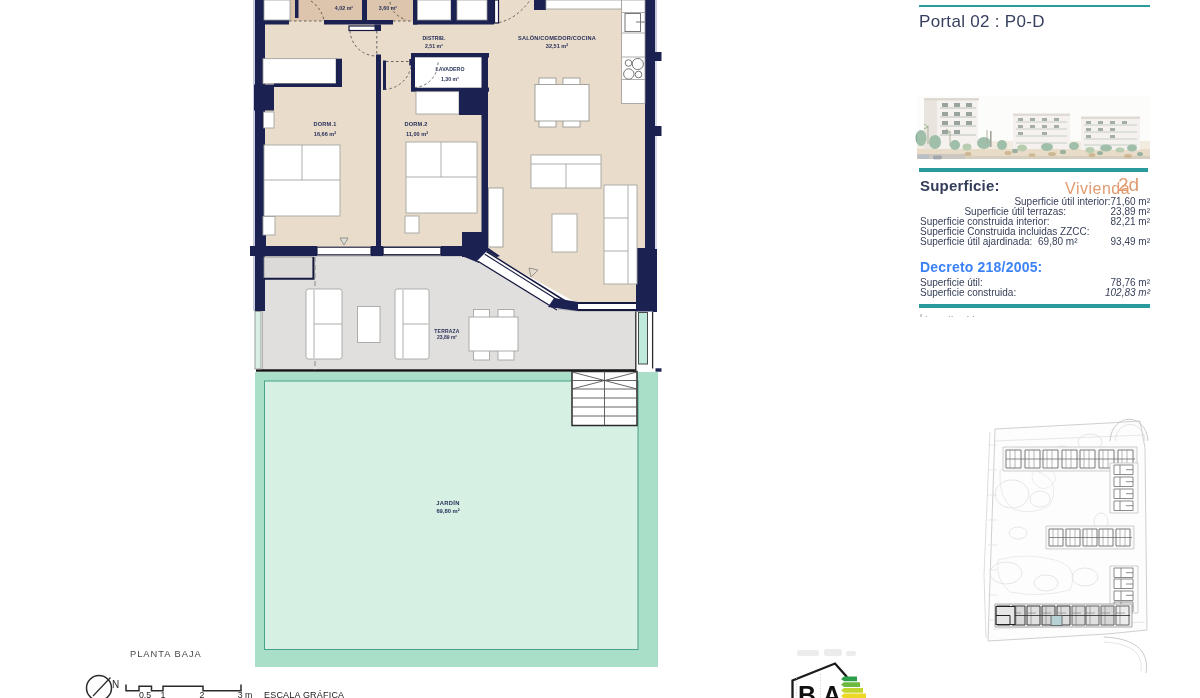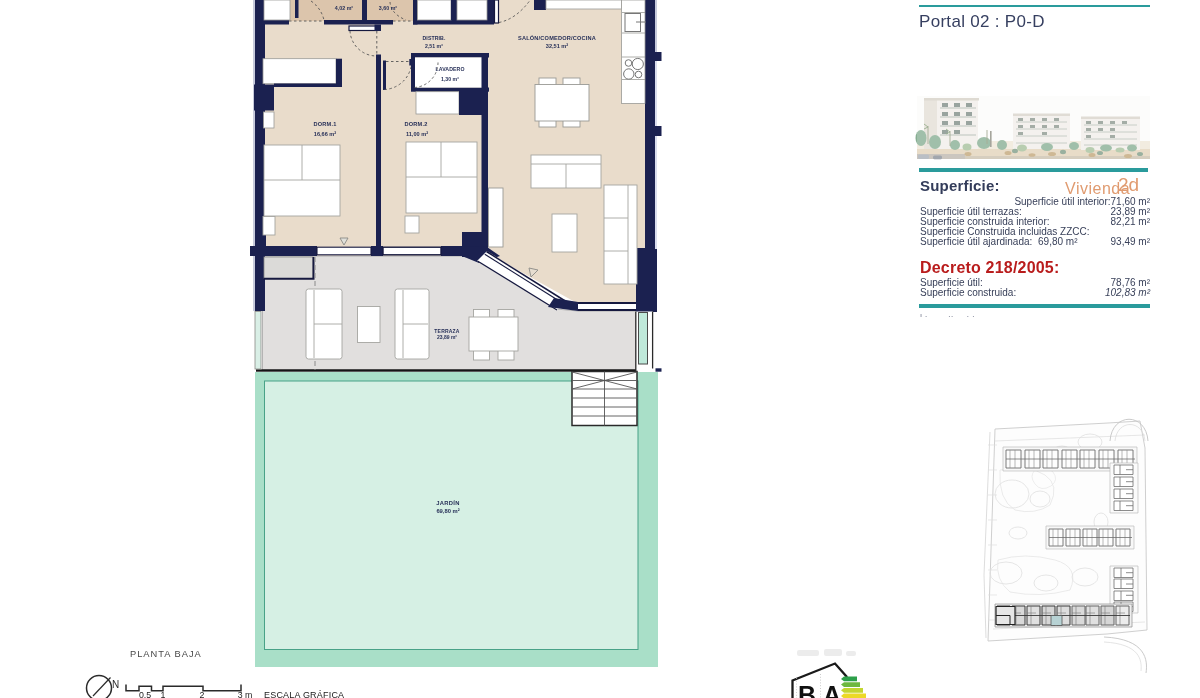--- a/index.html
+++ b/index.html
@@ -549,27 +549,27 @@
 
 <div style="position:absolute;left:919px;top:167.5px;width:229px;height:4px;background:#2a9b9c;"></div>
 
 <div class="rp" style="left:920px;top:177px;font-size:15px;color:#333c5a;font-weight:bold;letter-spacing:0.2px;">Superficie:</div>
 
 <div class="rp" style="left:1065px;top:180px;font-size:16px;color:#e09b70;letter-spacing:0.5px;">Vivienda</div>
 <div class="rp" style="left:1118px;top:174px;font-size:19px;color:#e09b70;">2d</div>
 
 <div class="rp" style="left:920px;top:197px;width:230px;font-size:10px;line-height:10px;color:#39415a;">
 <div style="height:10px;text-align:right;">Superficie útil interior:<span style="float:right;">71,60 m²</span></div>
-<div style="height:10px;">Superficie útil terrazas:<span style="float:right;">23,89 m²</span></div>
+<div style="height:10px;text-align:center;">Superficie útil terrazas:<span style="float:right;">23,89 m²</span></div>
 <div style="height:10px;">Superficie construida interior:<span style="float:right;">82,21 m²</span></div>
 <div style="height:10px;">Superficie Construida incluidas ZZCC:<span style="float:right;margin-left:33px;">93,49 m²</span></div>
 <div style="height:10px;">Superficie útil ajardinada:<span style="float:right;">69,80 m²</span></div>
 </div>
 
-<div class="rp" style="left:920px;top:259px;font-size:16px;color:#b91c1c;font-weight:bold;letter-spacing:0.2px;">Decreto 218/2005:</div>
+<div class="rp" style="left:920px;top:259px;font-size:14px;color:#3b82f6;font-weight:bold;letter-spacing:0.2px;">Decreto 218/2005:</div>
 
 <div class="rp" style="left:920px;top:278px;width:230px;font-size:10px;line-height:9.5px;color:#39415a;">
 <div style="height:9.5px;">Superficie útil:<span style="float:right;text-align:right;">78,76 m²</span></div>
 <div style="height:9.5px;">Superficie construida:<span style="float:right;font-style:italic;">102,83 m²</span></div>
 </div>
 
 <div style="position:absolute;left:919px;top:304px;width:231px;height:3.6px;background:#2a9b9c;"></div>
 
 <div class="rp" style="left:920px;top:312px;width:231px;font-size:8px;color:#7a7f92;overflow:hidden;height:5px;letter-spacing:0.3px;">L·&nbsp;&nbsp;&nbsp;&nbsp;&nbsp;&nbsp;&nbsp;&nbsp;··&nbsp;&nbsp;&nbsp;&nbsp;&nbsp;·&nbsp;·</div>
 </div>

